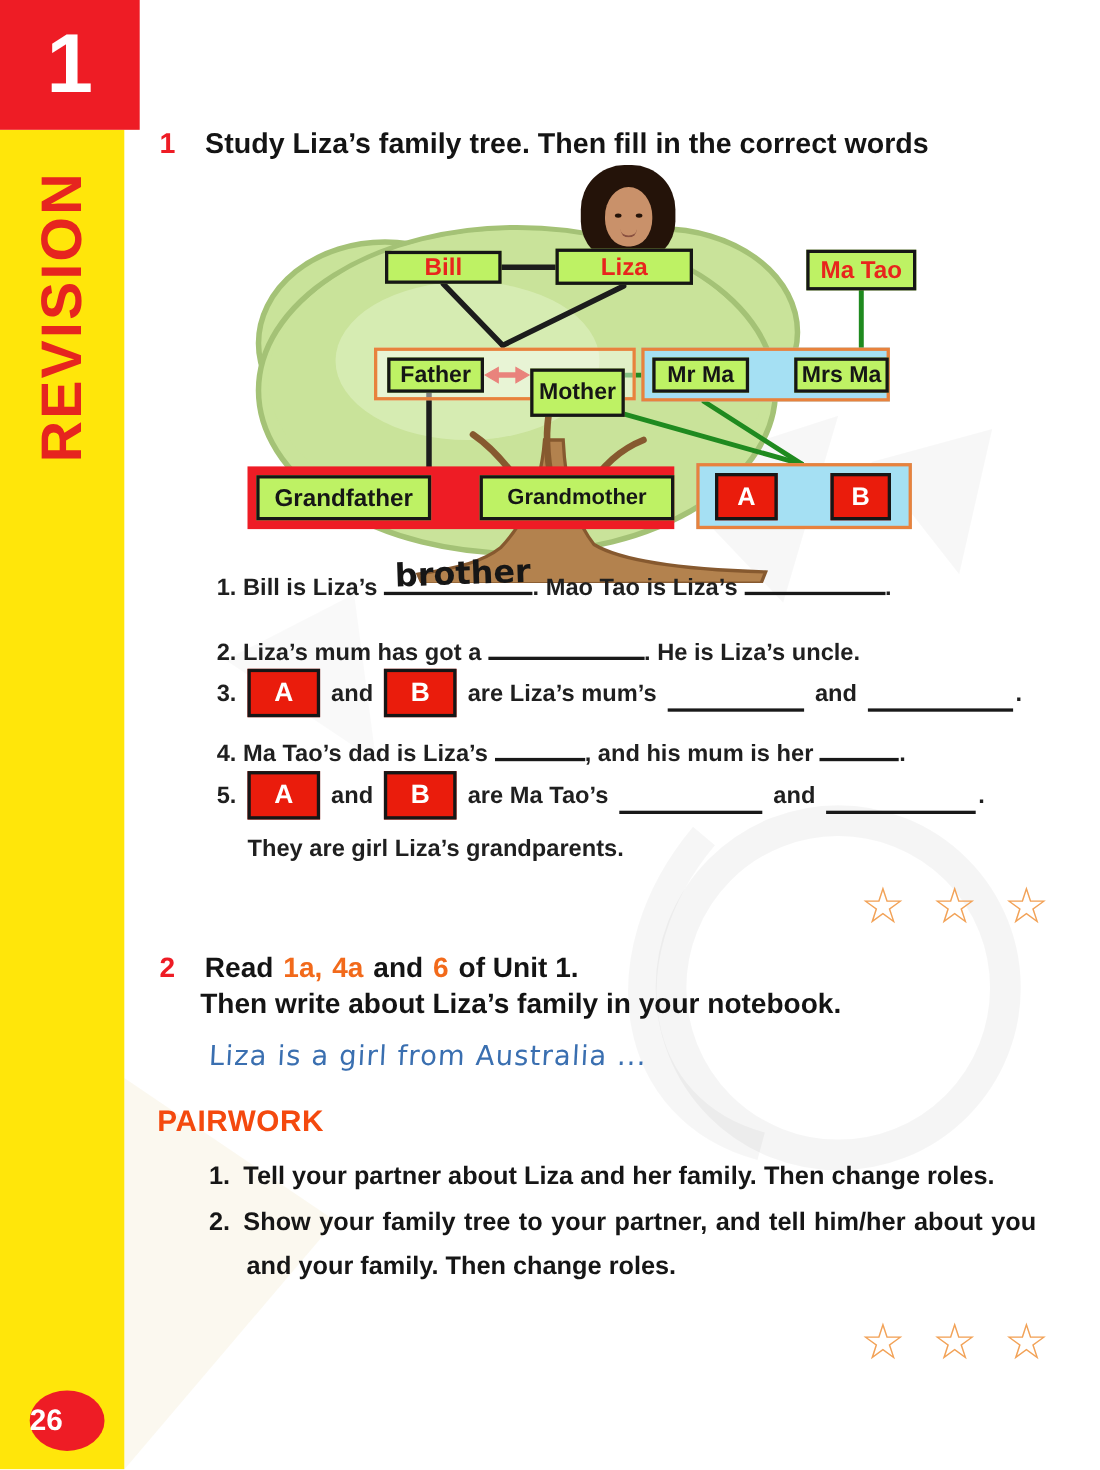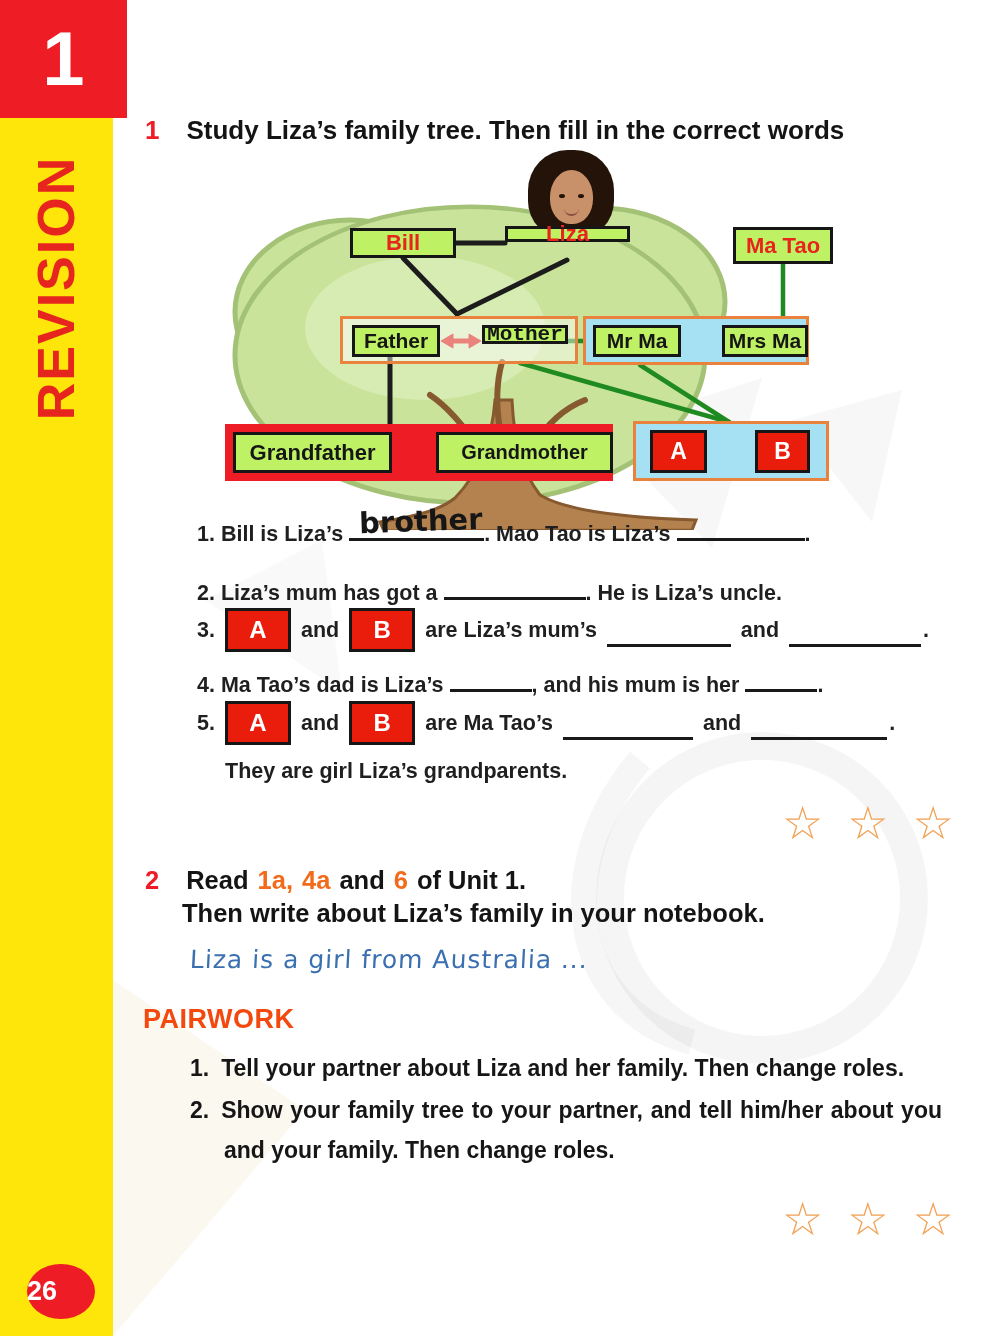--- a/index.html
+++ b/index.html
@@ -164,24 +164,24 @@
         <div class="mouth"></div>
       </div>
     </div>
 
     <div class="frame frame-orange" style="left:200px;top:166px;width:238px;height:48px;"></div>
     <div class="frame frame-blue" style="left:443px;top:166px;width:226px;height:49px;"></div>
     <div class="frame frame-red" style="left:85px;top:274px;width:388px;height:57px;"></div>
     <div class="frame frame-blue" style="left:493px;top:271px;width:196px;height:60px;"></div>
 
     <div class="tbox red-label" style="left:210px;top:78px;width:106px;height:30px;">Bill</div>
-    <div class="tbox red-label" style="left:365px;top:76px;width:125px;height:16px;">Liza</div>
+    <div class="tbox red-label" style="left:365px;top:76px;width:125px;height:33px;">Liza</div>
     <div class="tbox red-label" style="left:593px;top:77px;width:100px;height:37px;">Ma Tao</div>
     <div class="tbox" style="left:212px;top:175px;width:88px;height:32px;">Father</div>
-    <div class="tbox" style="left:342px;top:175px;width:86px;height:19px;font-family:Liberation Mono, monospace;">Mother</div>
+    <div class="tbox" style="left:342px;top:185px;width:86px;height:44px;">Mother</div>
     <div class="tbox" style="left:453px;top:175px;width:88px;height:32px;">Mr Ma</div>
     <div class="tbox" style="left:582px;top:175px;width:86px;height:32px;">Mrs Ma</div>
     <div class="tbox" style="left:93px;top:282px;width:159px;height:41px;font-size:22px;">Grandfather</div>
     <div class="tbox" style="left:296px;top:282px;width:177px;height:41px;font-size:20px;">Grandmother</div>
     <div class="ab-box" style="left:510px;top:280px;width:57px;height:43px;">A</div>
     <div class="ab-box" style="left:615px;top:280px;width:55px;height:43px;">B</div>
   </div>
 
   <div class="row" style="top:516px;">
     <span>1. Bill is Liza’s</span>

